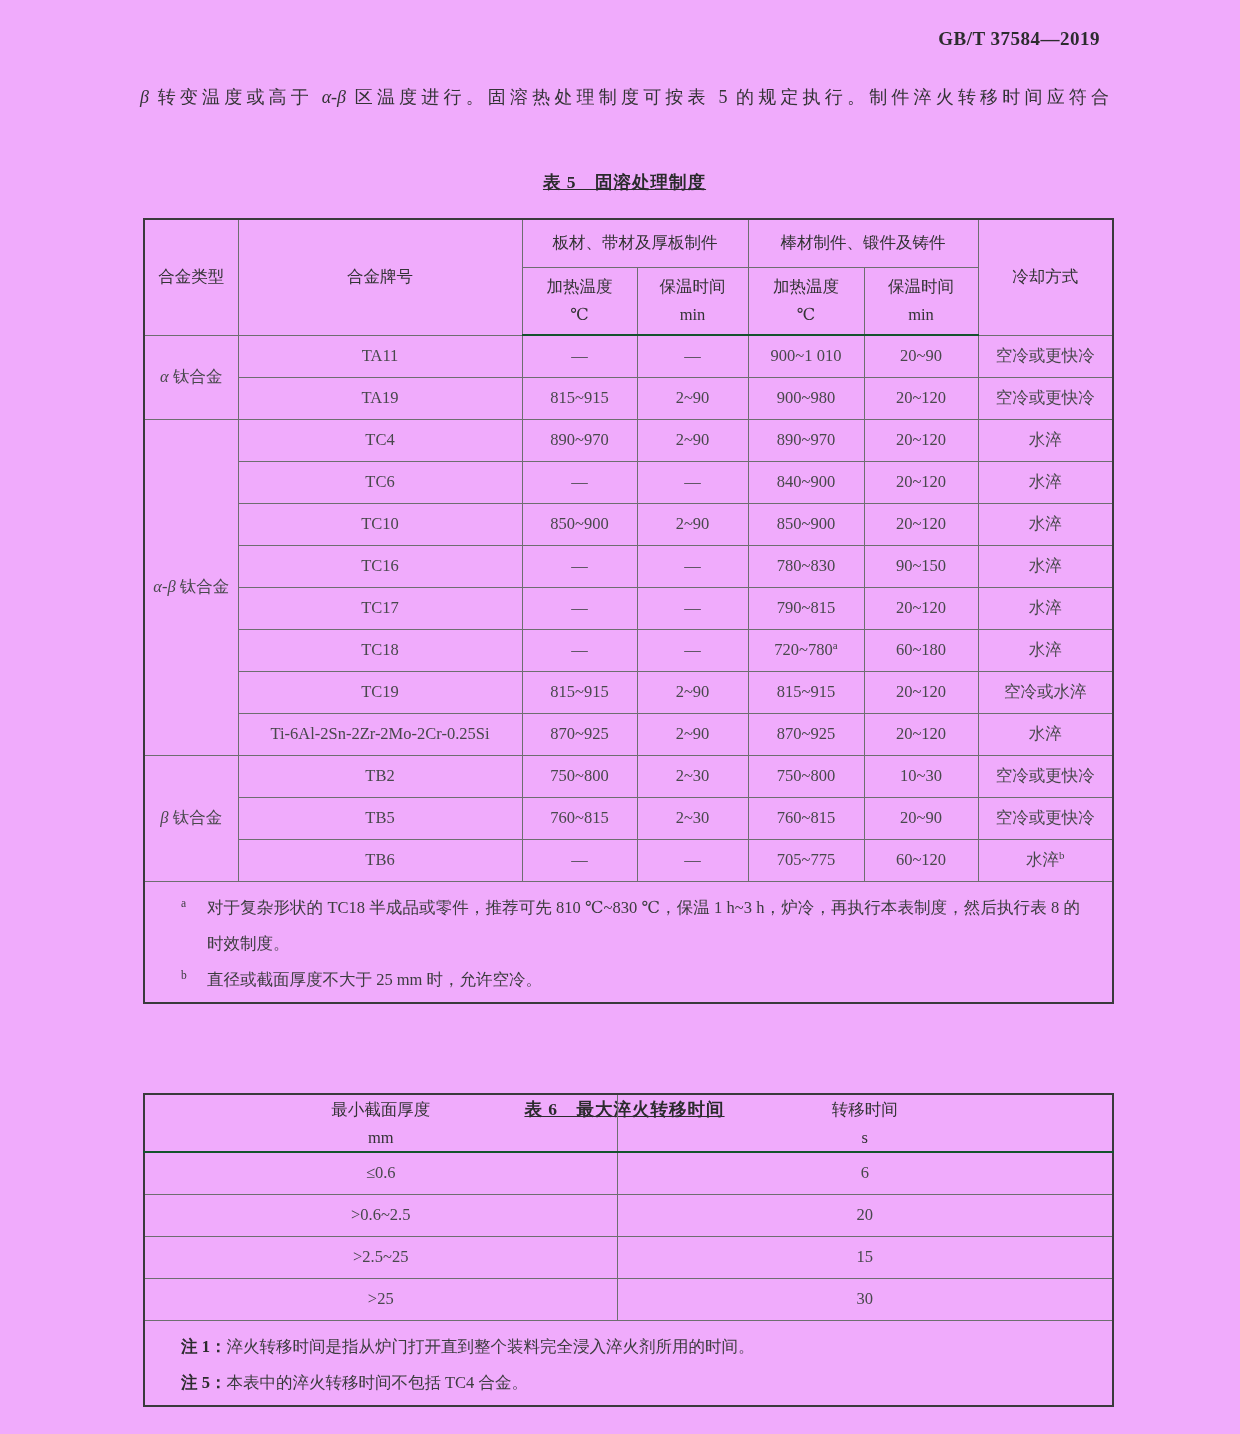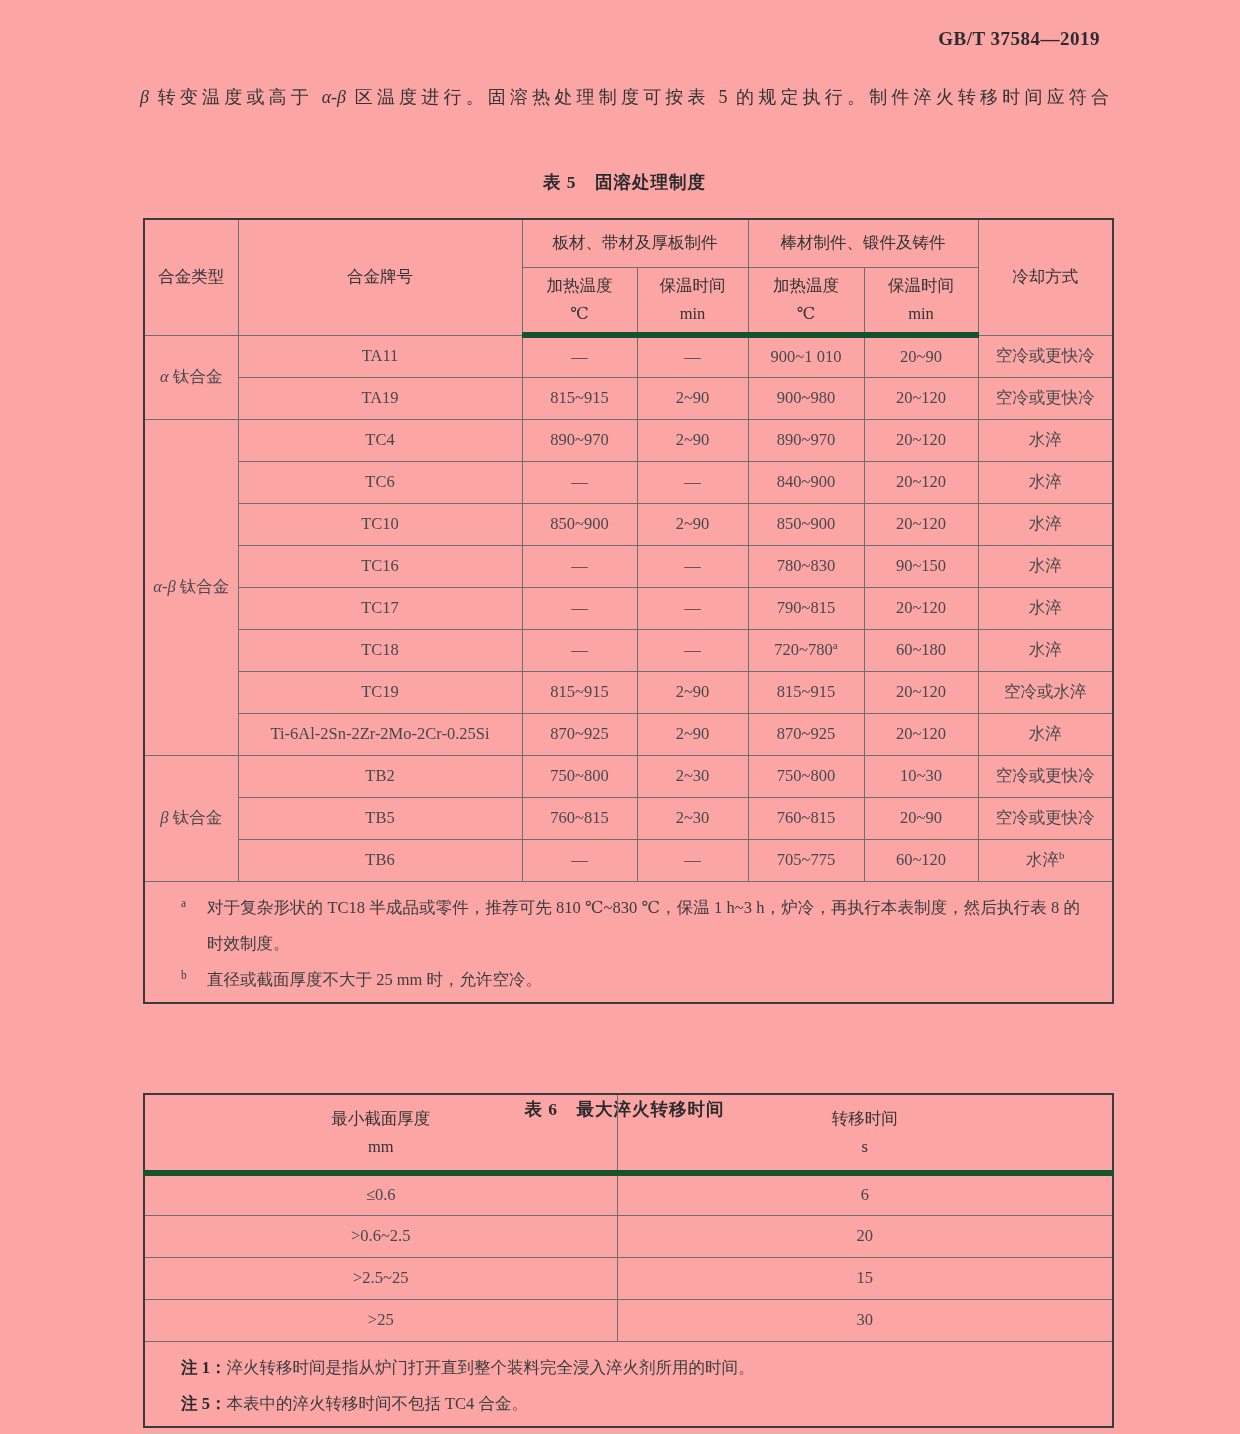--- a/index.html
+++ b/index.html
@@ -1,54 +1,54 @@
 <!DOCTYPE html>
 <html><head>
 <meta charset="utf-8">
 <style>
   * { margin:0; padding:0; box-sizing:border-box; }
   html,body { background:#fbfbf9; }
   .page {
     position:relative; width:1240px; height:1434px;
-    background:#fca5a5;
+    background:#f0abfc;
     font-family:"Liberation Serif","DejaVu Serif",serif;
     color:#3a3a3c; overflow:hidden;
   }
   .doc-code {
     position:absolute; top:28px; right:140px;
     font-size:19px; font-weight:bold; color:#2c2c2e; letter-spacing:.5px;
   }
   .intro {
     position:absolute; left:140px; top:78px; width:969px;
     font-size:18px; color:#333335; line-height:38px;
   }
   .intro .line1 { text-align:justify; text-align-last:justify; }
   .intro i { font-style:italic; }
   .tbl-title {
     position:absolute; left:140px; width:969px; text-align:center;
-    font-weight:bold; font-size:17.5px; color:#2b2b2d; letter-spacing:1px;
+    font-weight:bold; font-size:17.5px; color:#2b2b2d; letter-spacing:1px;text-decoration:underline;
   }
   #title5 { top:170px; }
   #title6 { top:1097px; }
   table {
     position:absolute; left:143px; width:969px;
     border-collapse:collapse; table-layout:fixed;
     border:2px solid #3a3a3c;
   }
   #table5 { top:218px; }
   #table6 { top:1093px; }
   th, td {
     border:1px solid #6e6e70; text-align:center; vertical-align:middle;
     font-weight:normal; font-size:16.5px; color:#48484c;
     overflow:hidden; padding:0 2px;
   }
   th { color:#333335; }
   .hr1 th { height:48px;text-align:center; }
-  .hr2 th { height:68px; border-bottom:6px solid #14532d; }
-  #table6 .hr2 th { height:79px; }
+  .hr2 th { height:68px; border-bottom:2px solid #14532d; }
+  #table6 .hr2 th { height:58px; }
   .unit { margin-top:7px; }
   tr.data { height:42px; }
   td i { font-style:italic; }
   sup.cell-sup { font-size:11px; line-height:0; }
   .fn-row td, .note-row td {
     text-align:left; vertical-align:top; padding:8px 18px 4px 36px;
   }
   .fn-row td { height:118px; }
   .note-row td { height:76px; }
   .fn { display:flex; align-items:flex-start; line-height:36px; color:#3c3c3f; }

